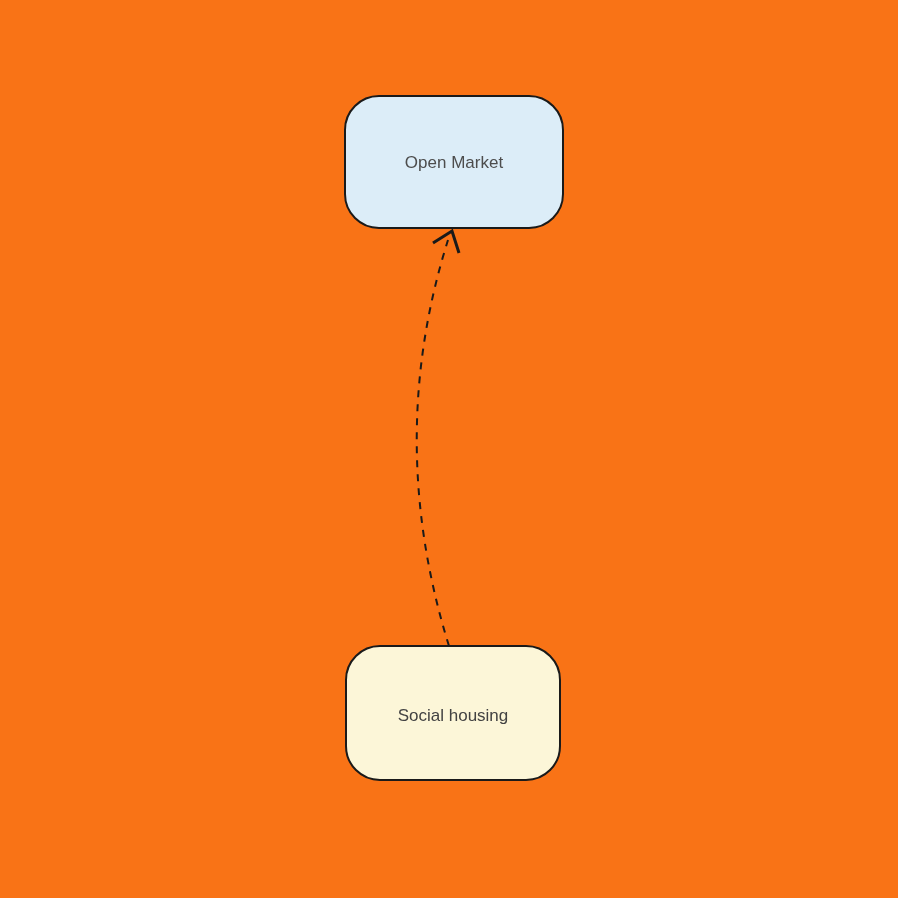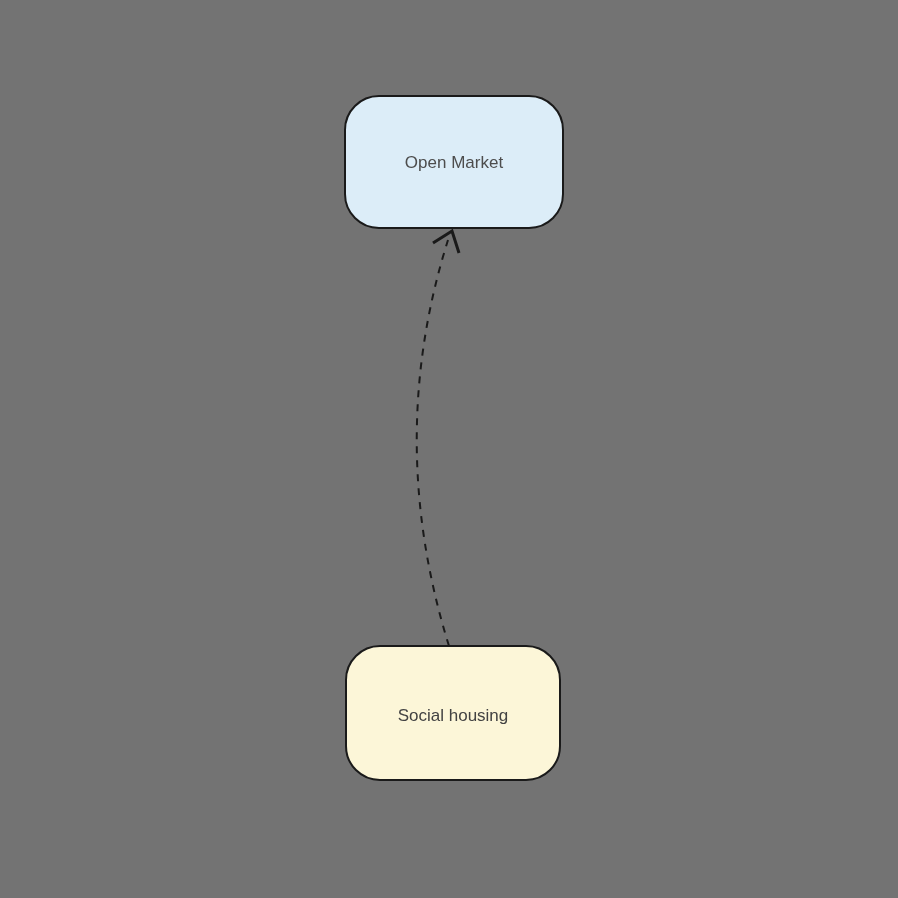--- a/index.html
+++ b/index.html
@@ -4,21 +4,21 @@
 <style>
   html, body {
     margin: 0;
     padding: 0;
     background: #ffffff;
   }
   .canvas-wrap {
     position: relative;
     width: 898px;
     height: 898px;
-    background: #737373;
+    background: #f97316;
     overflow: hidden;
   }
   svg {
     display: block;
     font-family: "Liberation Sans", "DejaVu Sans", sans-serif;
   }
   .node-rect {
     stroke-width: 2;
   }
   .node-label {

